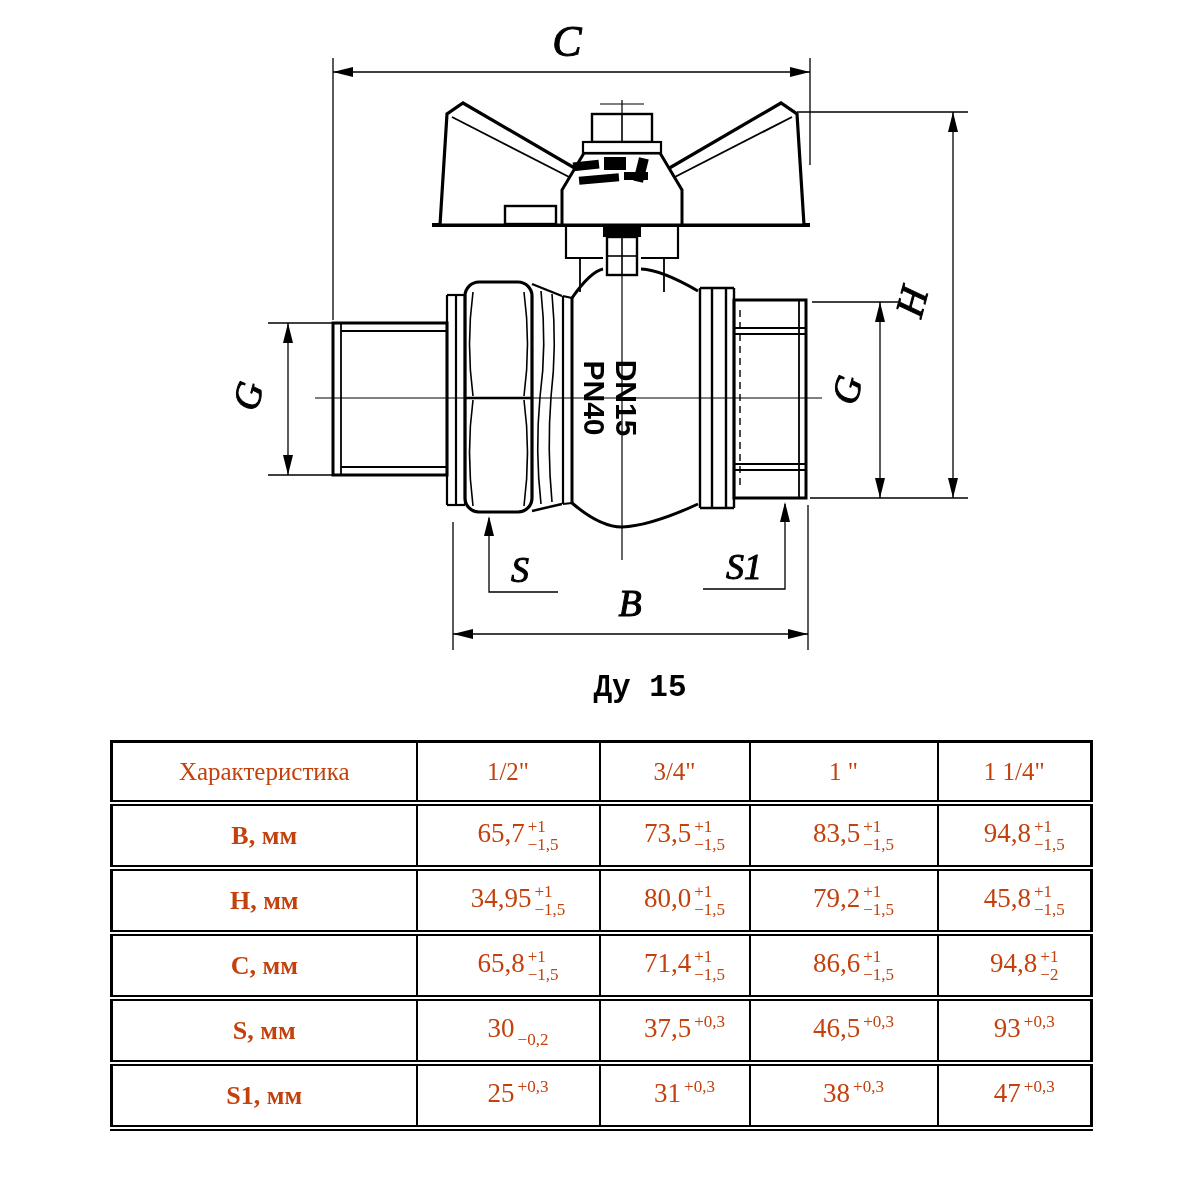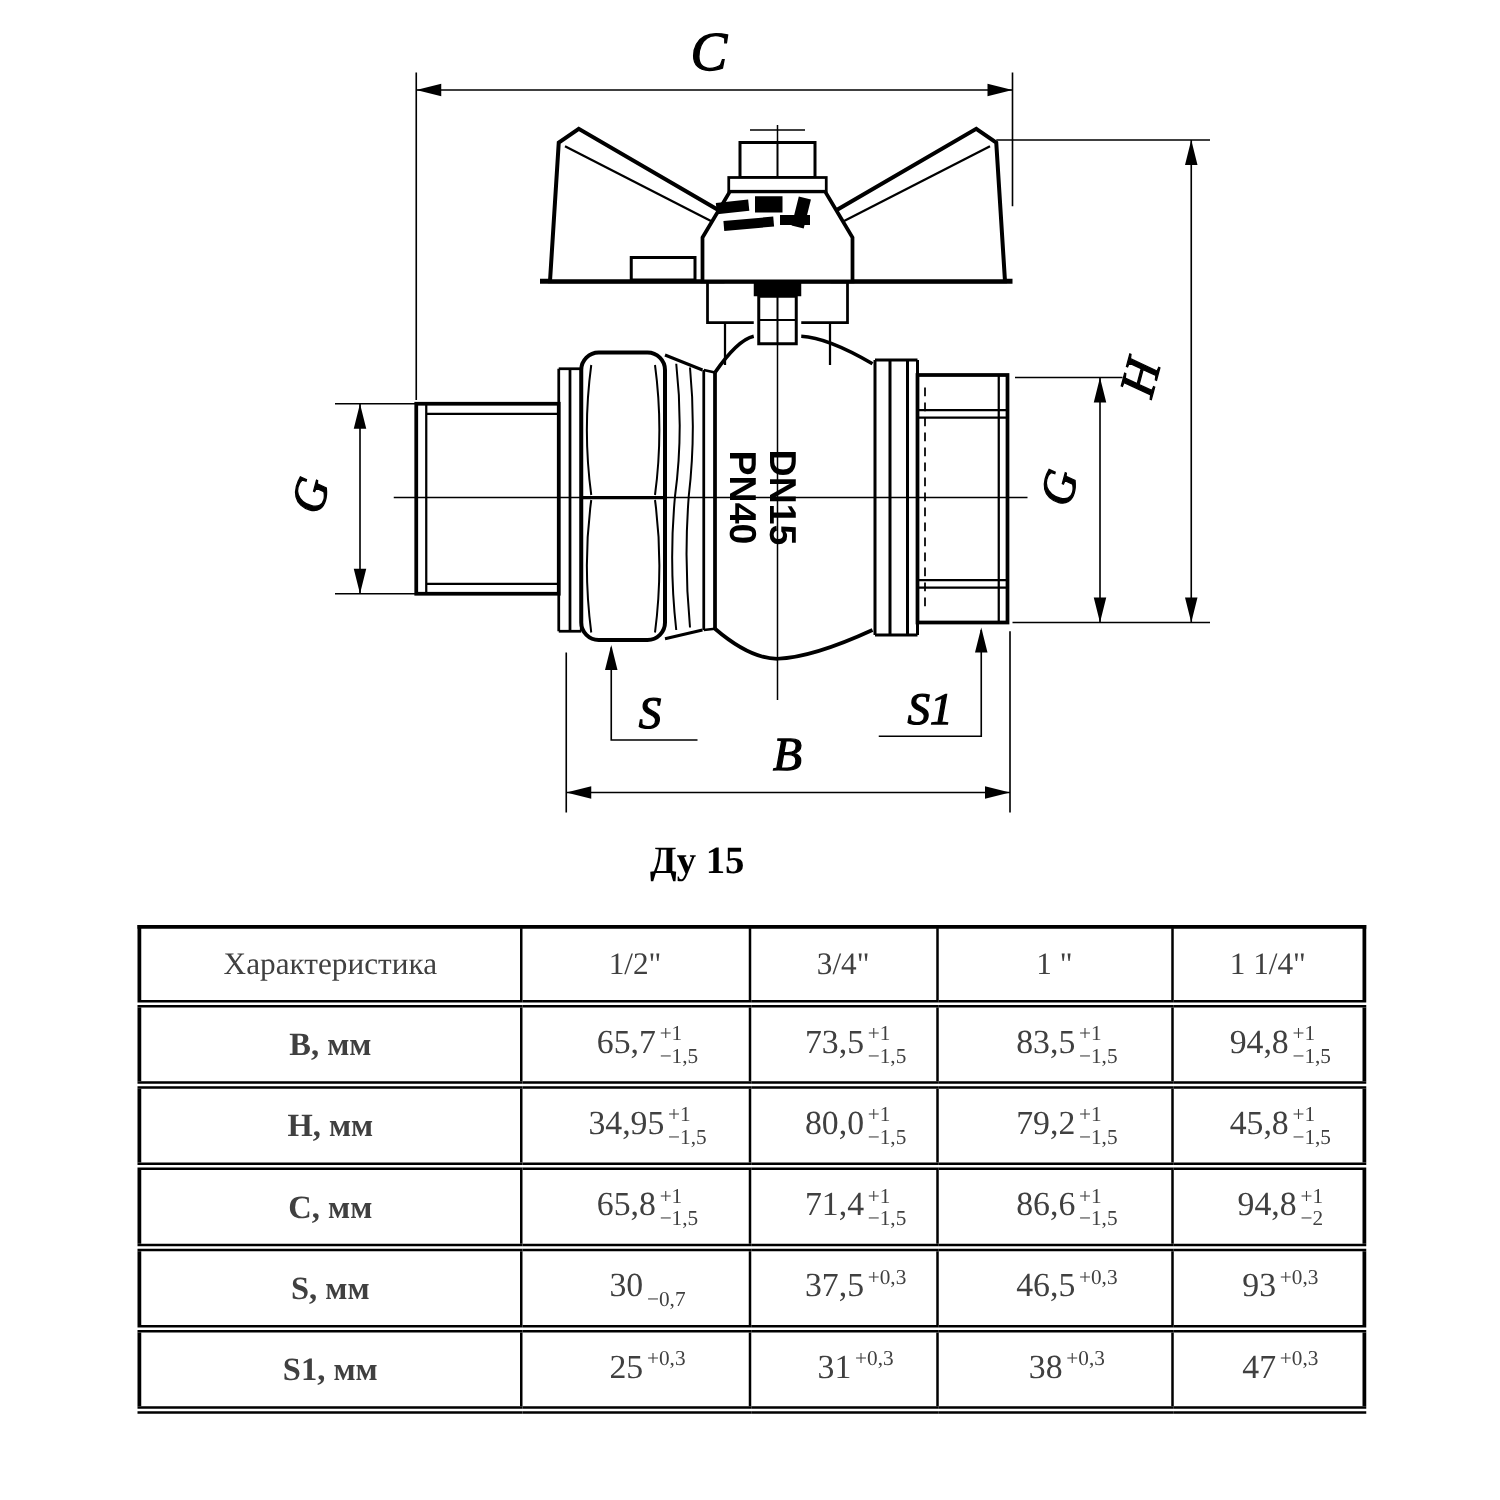--- a/index.html
+++ b/index.html
@@ -1,24 +1,24 @@
 <!DOCTYPE html>
 <html><head>
 <meta charset="utf-8">
 <style>
   html,body{margin:0;padding:0;background:#fff;}
   .page{position:relative;width:1200px;height:1200px;background:#ffffff;overflow:hidden;
         font-family:"Liberation Serif", serif;color:#000;}
   .drawing-svg{position:absolute;left:0;top:0;}
-  .caption{position:absolute;left:520px;top:670px;width:240px;
-           font-family:Liberation Serif, serif;font-weight:bold;font-size:31px;color:#000;}
+  .caption{position:absolute;left:520px;top:670px;width:240px;text-align:center;
+           font-family:Liberation Mono, monospace;font-weight:bold;font-size:31px;color:#000;}
   .dims{position:absolute;left:110px;top:740px;width:980px;border-collapse:collapse;
         border:3px solid #000;table-layout:fixed;}
   .dims th,.dims td{border:2.5px solid #000;text-align:center;vertical-align:middle;
-        padding:0;color:#404040;background:#fff;}
+        padding:0;color:#c2410c;background:#fff;}
   .dims thead th{height:57px;font-weight:normal;font-size:25px;border-bottom:6px double #000;}
   .dims tbody td{height:59px;font-size:27px;border-top:6px double #000;border-bottom:6px double #000;}
   .dims tbody td.rowlabel{font-weight:bold;font-size:26px;margin-top:13px;}
   .val{font-size:27px;margin-left:20px;}
   .tol{display:inline-flex;flex-direction:column;vertical-align:middle;line-height:1.05;
        font-size:17px;margin-left:3px;text-align:left;}
   .tol span{min-height:18px;display:block;}
   svg text.dimletter{font-family:"Liberation Serif", serif;font-style:italic;fill:#000;}
   svg text.marking{font-family:"Liberation Sans", sans-serif;font-weight:bold;fill:#000;}
 </style>
@@ -259,21 +259,21 @@
             </span></td>
           <td><span class="val">94,8</span><span class="tol">
               <span>+1</span>
               <span>−2</span>
             </span></td>
         </tr>
         <tr>
           <td class="rowlabel">S, мм</td>
           <td><span class="val">30</span><span class="tol">
               <span>&nbsp;</span>
-              <span>−0,7</span>
+              <span>−0,2</span>
             </span></td>
           <td><span class="val">37,5</span><span class="tol">
               <span>+0,3</span>
               <span>&nbsp;</span>
             </span></td>
           <td><span class="val">46,5</span><span class="tol">
               <span>+0,3</span>
               <span>&nbsp;</span>
             </span></td>
           <td><span class="val">93</span><span class="tol">

